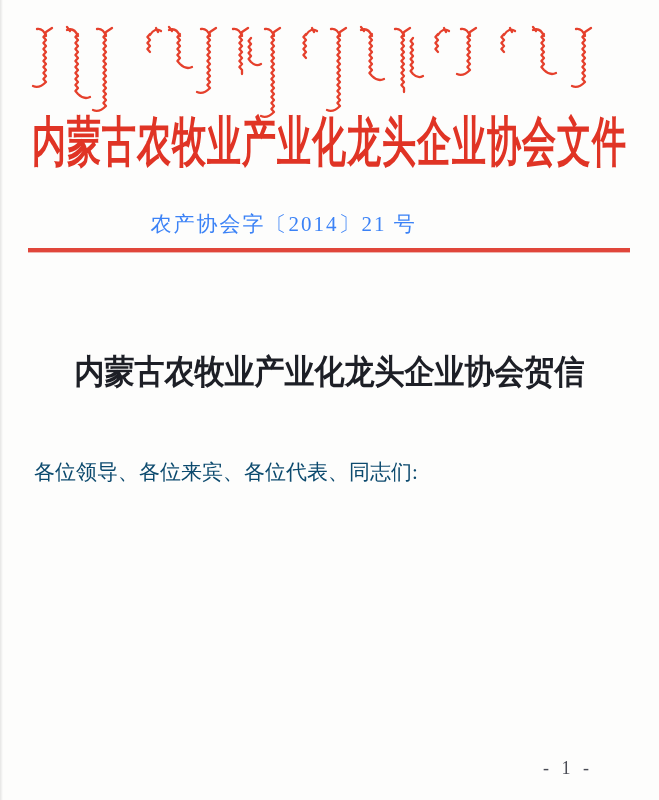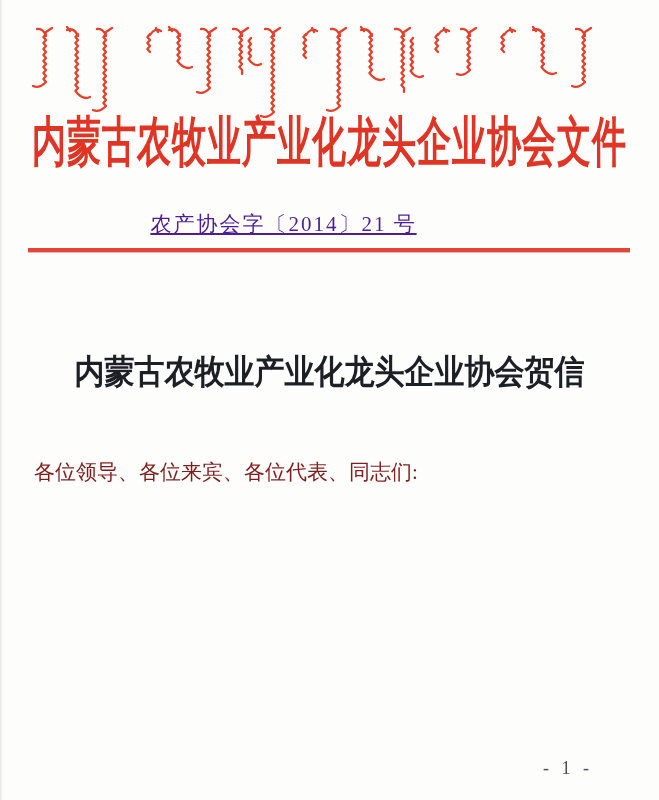--- a/index.html
+++ b/index.html
@@ -51,23 +51,22 @@
     white-space: nowrap;
   }
   .doc-number {
     position: absolute;
     top: 210px;
     left: 0;
     width: 567px;
     text-align: center;
     font-size: 21px;
     letter-spacing: 2px;
-    color: #4c1d95;
+    color: #3b82f6;
     white-space: nowrap;
-    text-decoration: underline;
   }
   .red-rule {
     position: absolute;
     top: 248px;
     left: 28px;
     width: 602px;
     height: 4px;
     background: #e0463a;
     box-shadow: 0 1px 0 rgba(224, 90, 80, 0.45);
   }
@@ -85,21 +84,21 @@
     transform-origin: top center;
     white-space: nowrap;
   }
   .letter-body {
     position: absolute;
     top: 448px;
     left: 34px;
     width: 592px;
     font-size: 21px;
     line-height: 49px;
-    color: #7f1d1d;
+    color: #0c4a6e;
     text-align: justify;
   }
   .salutation {
     margin: 0;
   }
   .letter-paragraph {
     margin: 0;
     text-indent: 2em;
   }
   .page-number {

